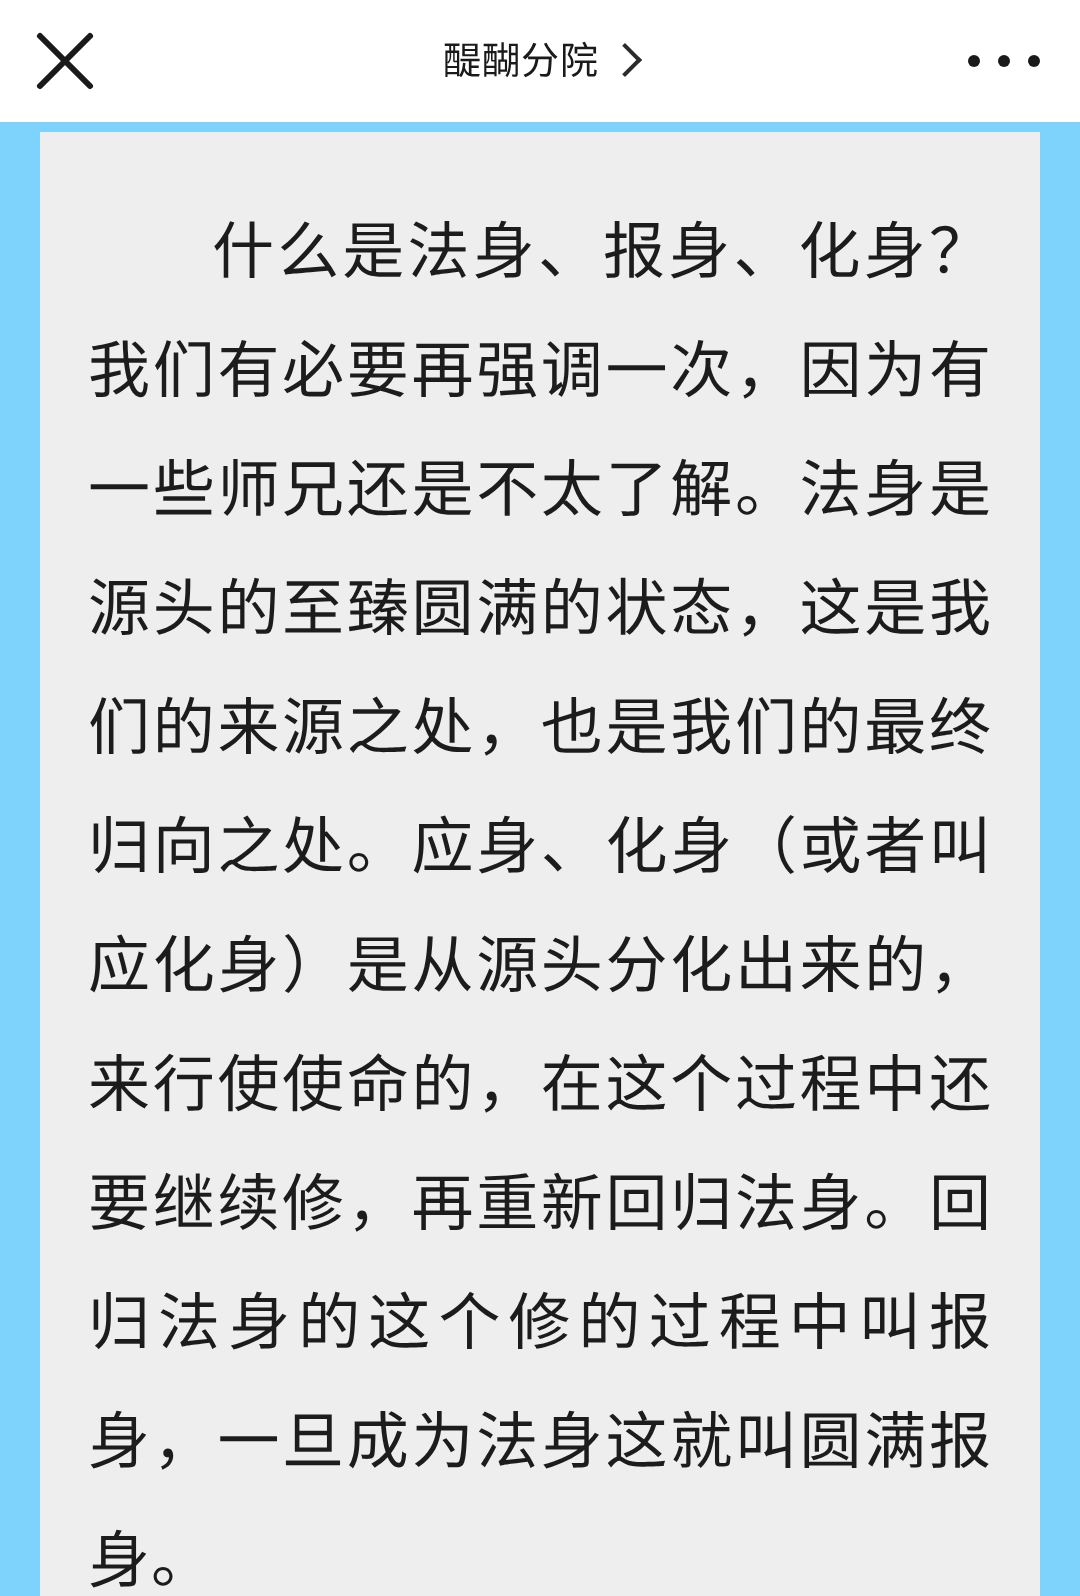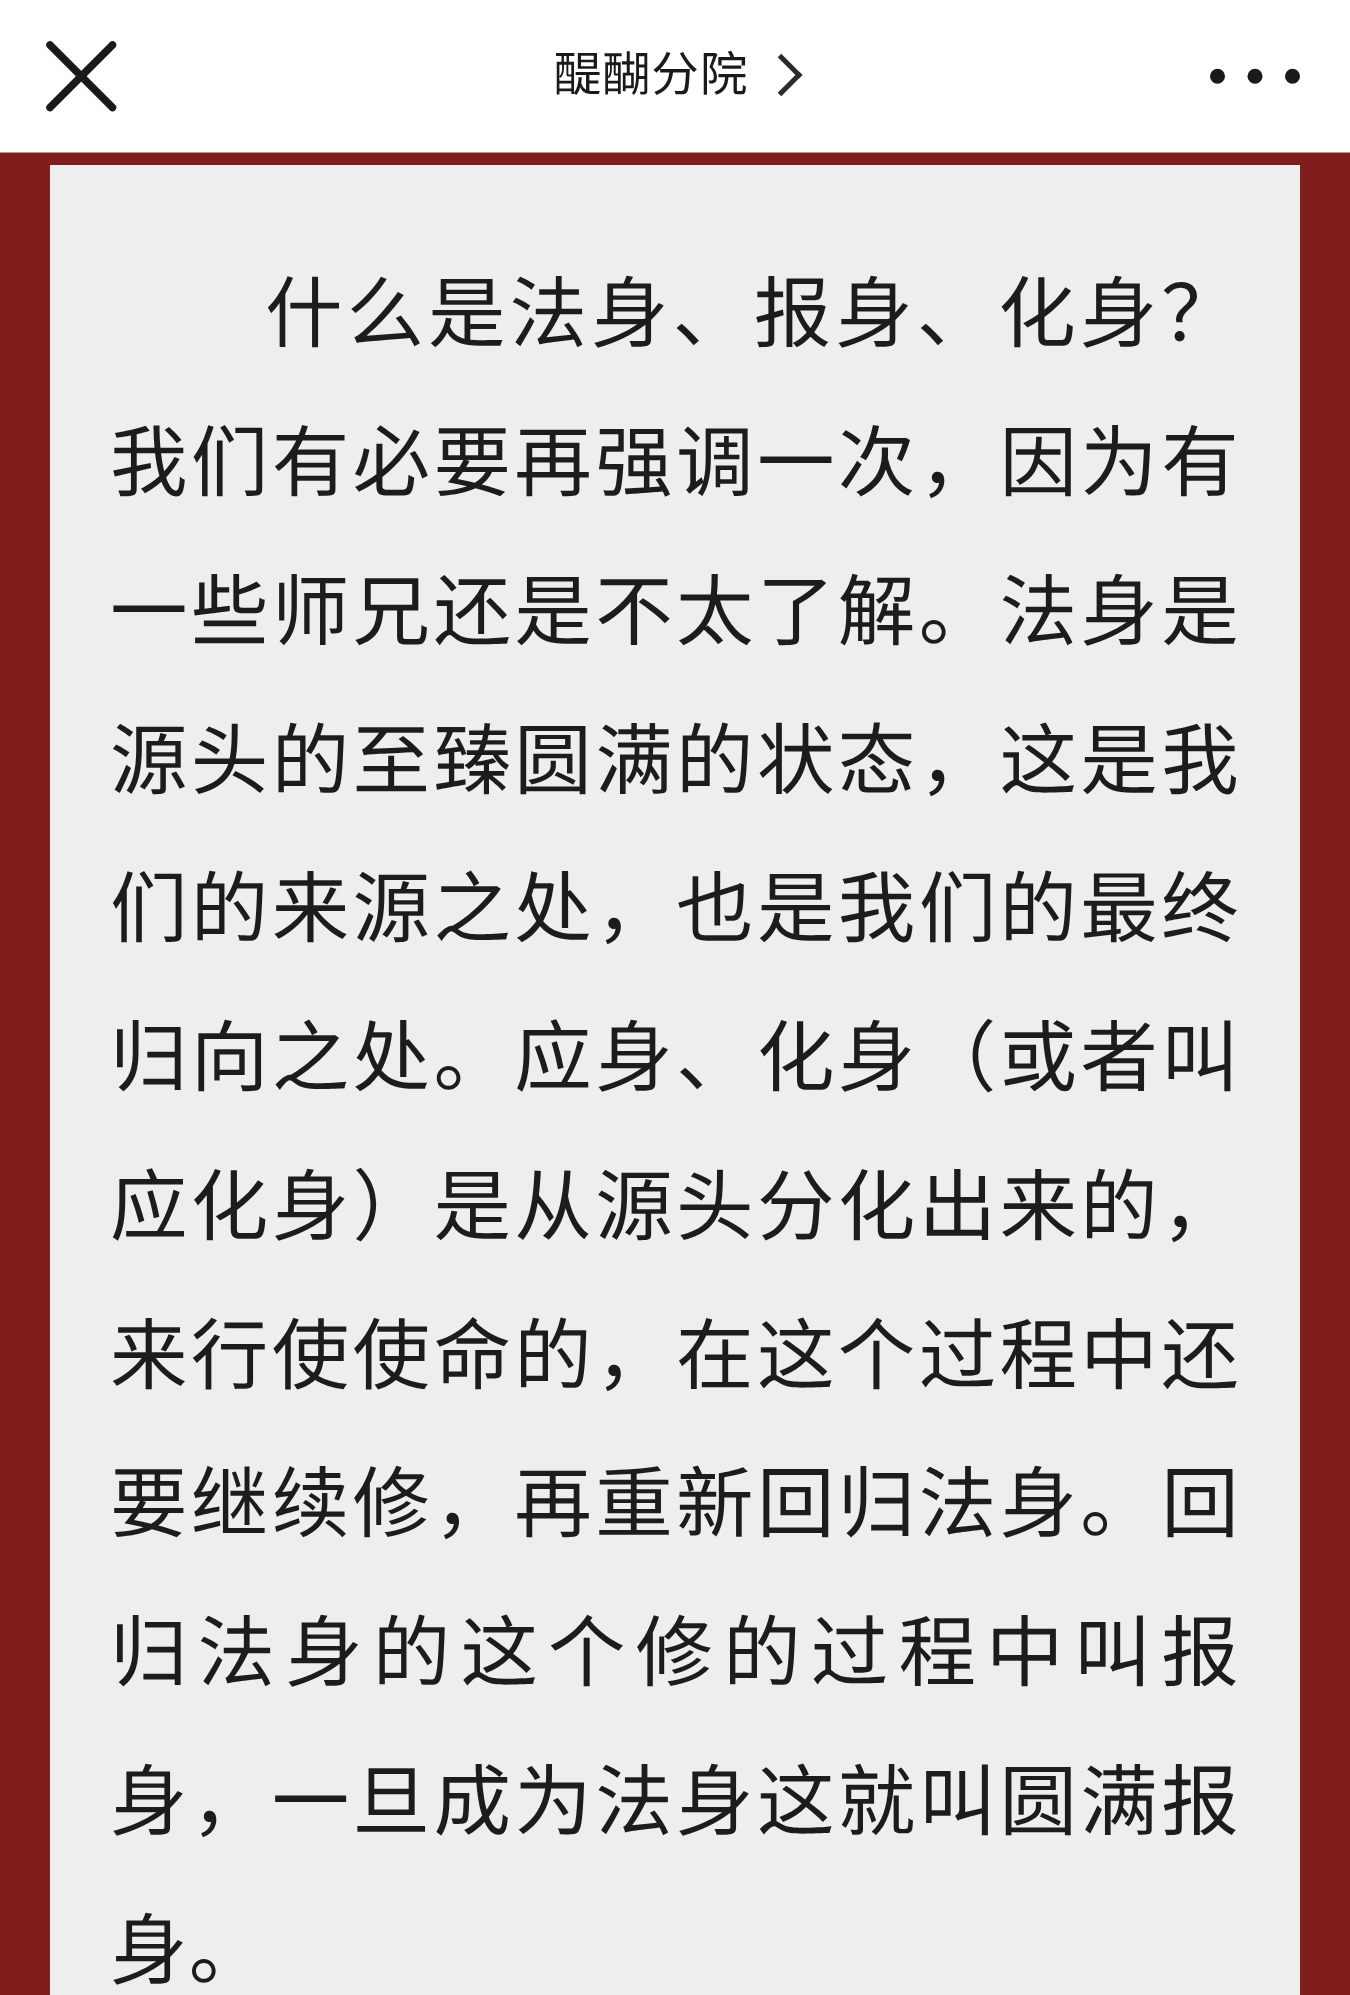--- a/index.html
+++ b/index.html
@@ -81,21 +81,21 @@
     height: 12px;
     border-radius: 50%;
     background: #1a1a1a;
   }
 
   
   .content-area {
     position: relative;
     width: 1080px;
     height: 1474px;
-    background: #7f1d1d;
+    background: #7dd3fc;
     box-sizing: border-box;
   }
   .article-card {
     position: absolute;
     left: 40px;
     top: 10px;
     width: 1000px;
     height: 1464px;
     background: #eeeeee;
     box-sizing: border-box;

